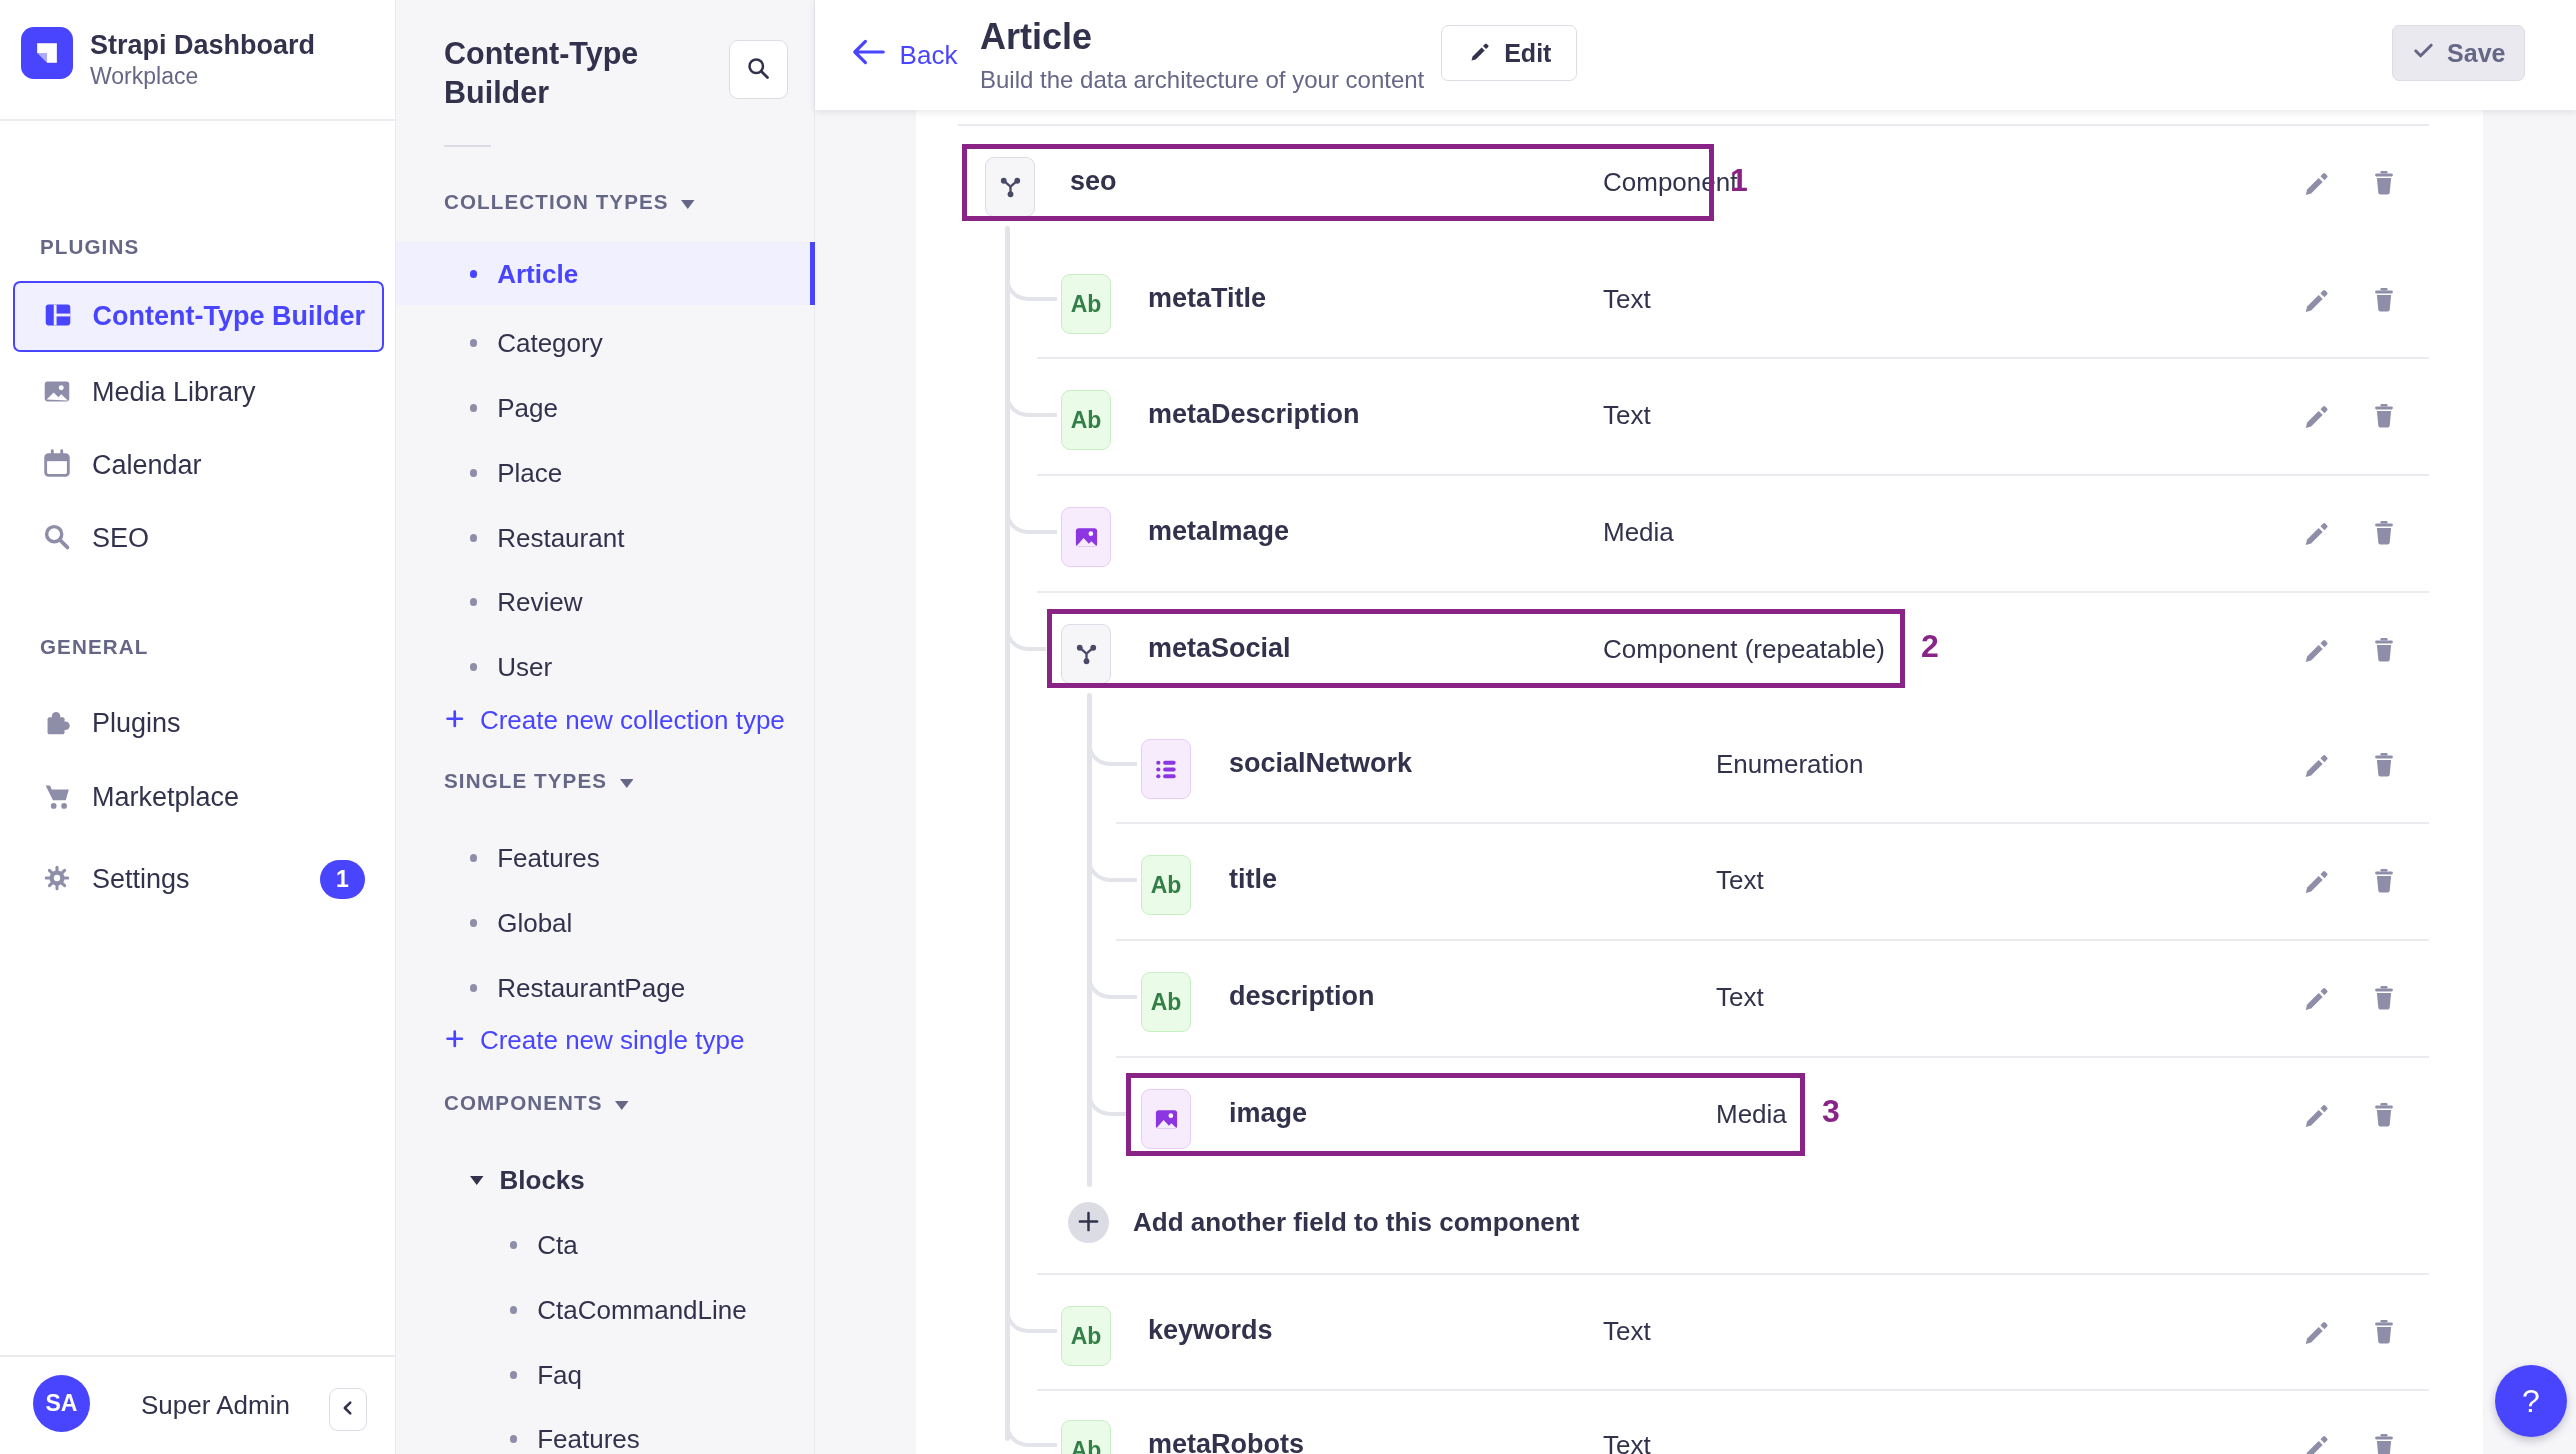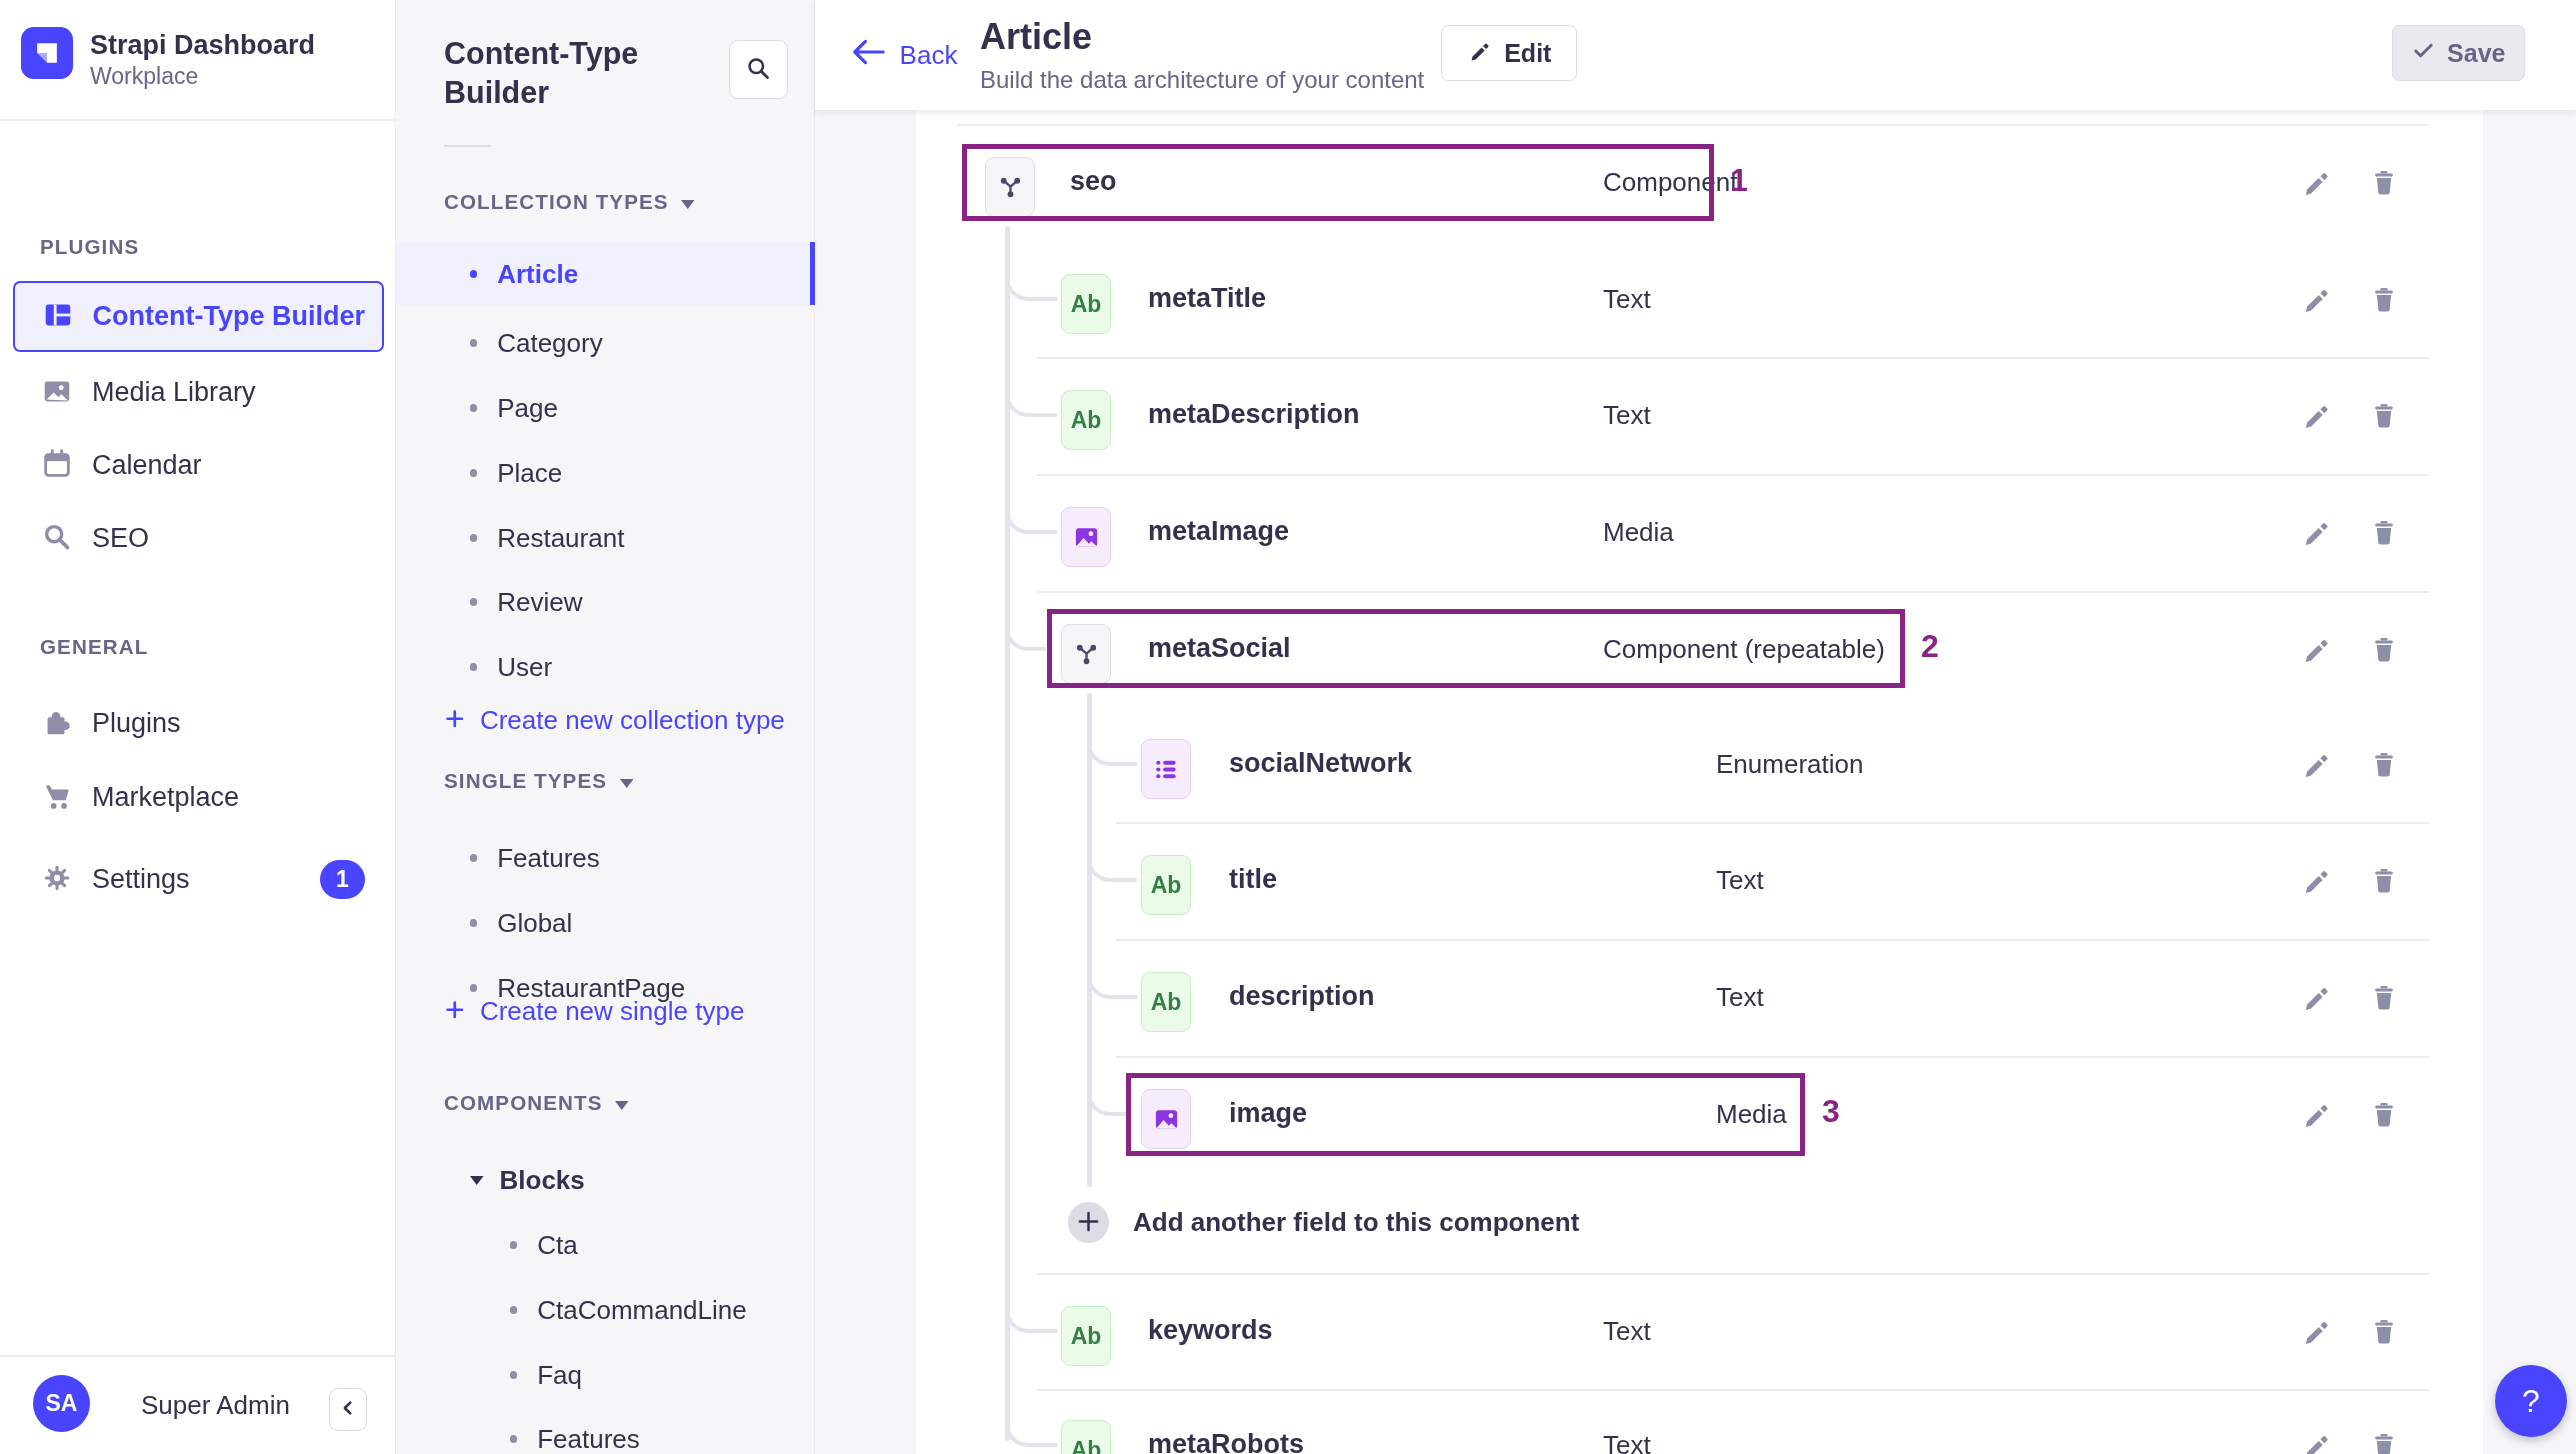--- a/index.html
+++ b/index.html
@@ -214,21 +214,21 @@
     </div>
 
     <div class="abs sn-section" style="left:48px;top:769px;">
       <span>SINGLE TYPES</span>
       <span><svg width="13.5" height="9" viewBox="0 0 15 10">
             <path d="M0 0 h15 l-7.5 10 z" fill="#666687"></path>
           </svg></span>
     </div>
     <div class="abs sn-count" style="left:741px;top:768px;">3</div>
     <div id="st-list"></div>
-    <div class="abs sn-create" style="left:48px;top:996px;text-align:center;">
+    <div class="abs sn-create" style="left:48px;top:1025px;text-align:center;">
       <span><svg width="21.5" height="21.5" viewBox="0 0 24 24" fill="none">
             <path d="M12 4 v16 M4 12 h16" stroke="#4945ff" stroke-width="3" stroke-linecap="round"></path>
           </svg></span>
       <span>Create new single type</span>
     </div>
 
     <div class="abs sn-section" style="left:48px;top:1091px;">
       <span>COMPONENTS</span>
       <span><svg width="13.5" height="9" viewBox="0 0 15 10">
             <path d="M0 0 h15 l-7.5 10 z" fill="#666687"></path>

